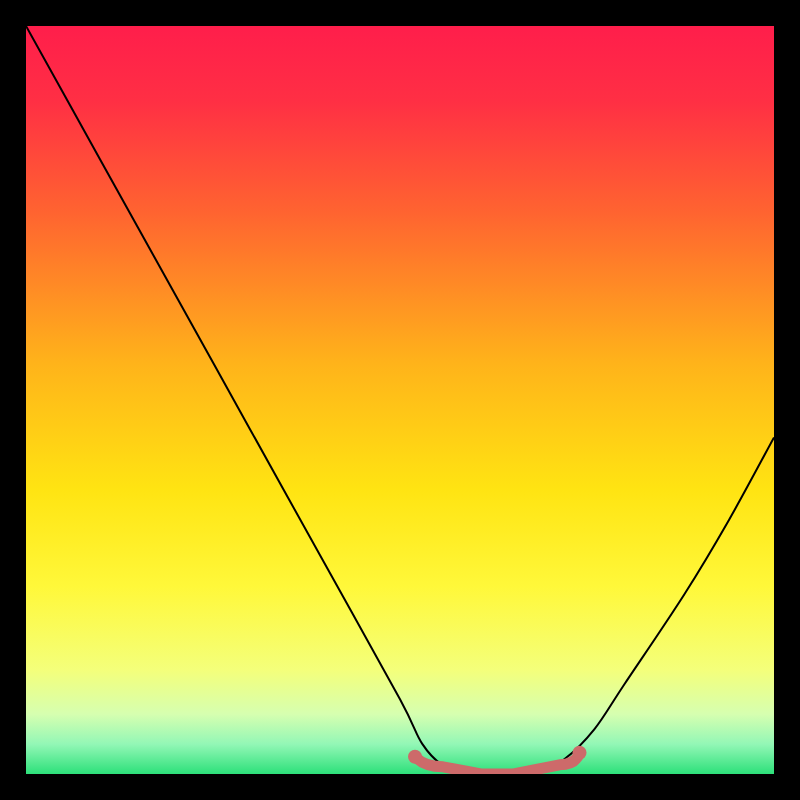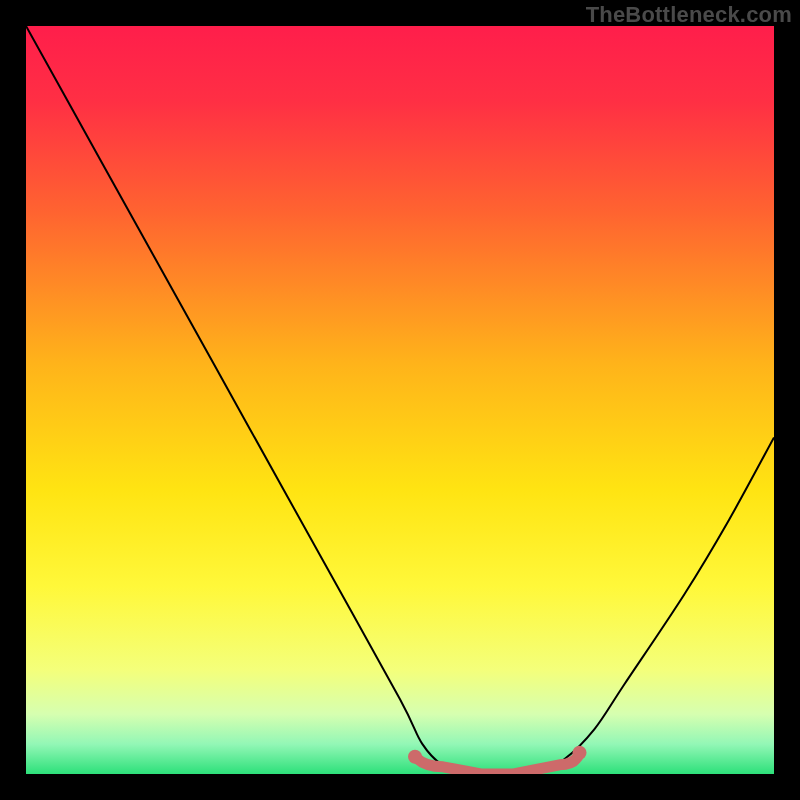--- a/index.html
+++ b/index.html
@@ -34,21 +34,20 @@
     height: 748px;
   }
   .plot svg {
     display: block;
   }
 </style>
 </head>
 <body>
 
 <div class="frame">
-  <div class="watermark">TheBottleneck.com</div>
   <div class="plot">
     <svg id="chart-svg" width="748" height="748" viewBox="0 0 748 748">
         <defs>
           <linearGradient id="bg-grad" x1="0" y1="0" x2="0" y2="1">
             <stop offset="0%" stop-color="#ff1e4b"></stop>
             <stop offset="10%" stop-color="#ff2f44"></stop>
             <stop offset="25%" stop-color="#ff6430"></stop>
             <stop offset="45%" stop-color="#ffb31a"></stop>
             <stop offset="62%" stop-color="#ffe412"></stop>
             <stop offset="75%" stop-color="#fff83a"></stop>

